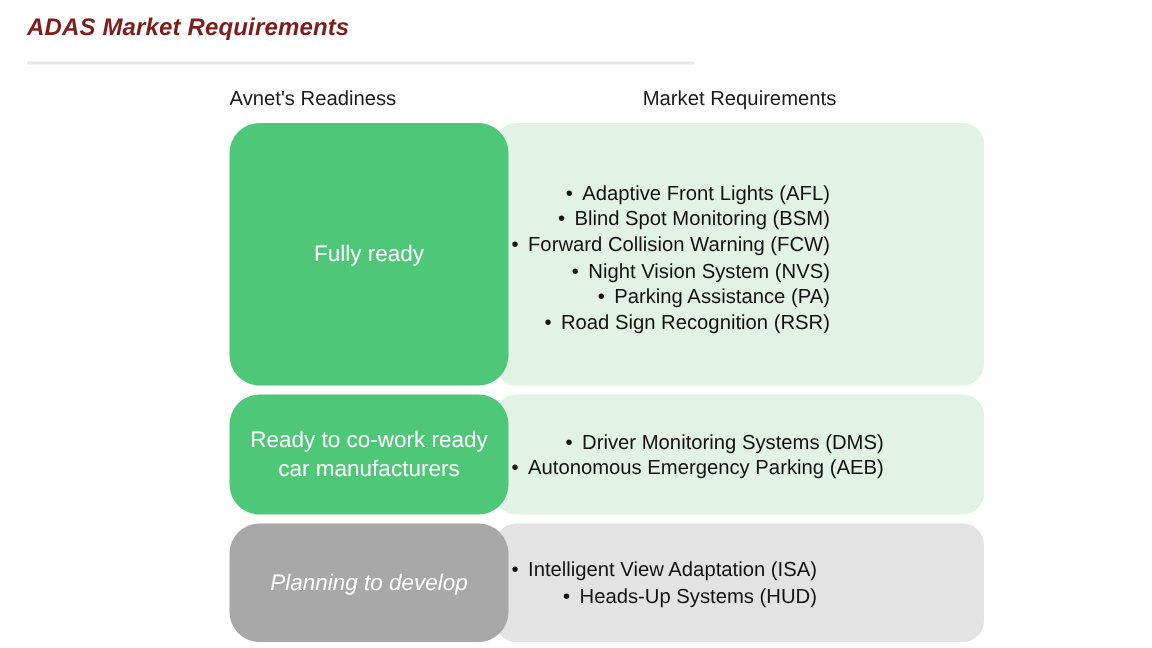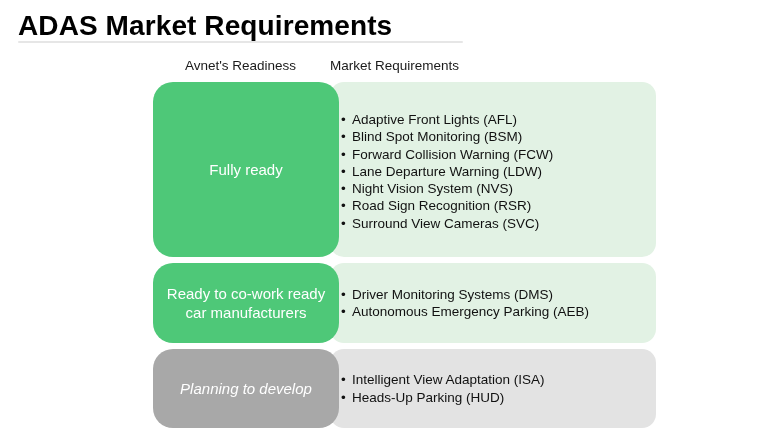--- a/index.html
+++ b/index.html
@@ -13,25 +13,26 @@
     font-family: "Liberation Sans", sans-serif;
     overflow: hidden;
     position: relative;
   }
 
   
   #page-title {
     position: absolute;
     left: 18px;
     top: 10px;
-    font-size: 28px;
+    font-size: 16px;
     font-weight: bold;
-    color: #000000;
+    color: #7f1d1d;
     letter-spacing: 0.1px;
     white-space: nowrap;
+    font-style: italic;
   }
   #title-divider {
     position: absolute;
     left: 18px;
     top: 41px;
     width: 445px;
     height: 2px;
     background: #e6e6e6;
     border-radius: 1px;
   }
@@ -40,27 +41,26 @@
   .col-header {
     position: absolute;
     font-size: 13.5px;
     color: #1a1a1a;
     white-space: nowrap;
   }
   #header-readiness {
     left: 153px;
     top: 58px;
     width: 175px;
-    text-align: center;
   }
   #header-requirements {
     left: 330px;
     top: 58px;
     width: 326px;
-    text-align: left;
+    text-align: center;
   }
 
   
   .row {
     position: absolute;
     left: 153px;
   }
   #row-0 { top: 82px;  height: 175px; }
   #row-1 { top: 263px; height: 80px;  }
   #row-2 { top: 349px; height: 79px;  }
@@ -105,20 +105,21 @@
     position: absolute;
     left: 188px;
     top: 0;
     height: 100%;
     margin: 0;
     padding: 0;
     list-style: none;
     display: flex;
     flex-direction: column;
     justify-content: center;
+    align-items: flex-end;
   }
   #row-0 .bullet-list { padding-top: 2px; }
   .bullet-item {
     font-size: 13.5px;
     line-height: 17.2px;
     color: #111111;
     white-space: nowrap;
     position: relative;
     padding-left: 11px;
   }
@@ -143,24 +144,23 @@
 
 <div class="row" id="row-0">
   <div class="row-panel"></div>
   <div class="row-label">
     <span class="row-label-text">Fully ready</span>
   </div>
   <ul class="bullet-list">
     <li class="bullet-item">Adaptive Front Lights (AFL)</li>
     <li class="bullet-item">Blind Spot Monitoring (BSM)</li>
     <li class="bullet-item">Forward Collision Warning (FCW)</li>
-    <li class="bullet-item">Lane Departure Warning (LDW)</li>
     <li class="bullet-item">Night Vision System (NVS)</li>
+    <li class="bullet-item">Parking Assistance (PA)</li>
     <li class="bullet-item">Road Sign Recognition (RSR)</li>
-    <li class="bullet-item">Surround View Cameras (SVC)</li>
   </ul>
 </div>
 
 <div class="row" id="row-1">
   <div class="row-panel"></div>
   <div class="row-label">
     <span class="row-label-text">Ready to co-work ready car manufacturers</span>
   </div>
   <ul class="bullet-list">
     <li class="bullet-item">Driver Monitoring Systems (DMS)</li>
@@ -168,15 +168,15 @@
   </ul>
 </div>
 
 <div class="row" id="row-2">
   <div class="row-panel"></div>
   <div class="row-label">
     <span class="row-label-text">Planning to develop</span>
   </div>
   <ul class="bullet-list">
     <li class="bullet-item">Intelligent View Adaptation (ISA)</li>
-    <li class="bullet-item">Heads-Up Parking (HUD)</li>
+    <li class="bullet-item">Heads-Up Systems (HUD)</li>
   </ul>
 </div>
 
 </body></html>

